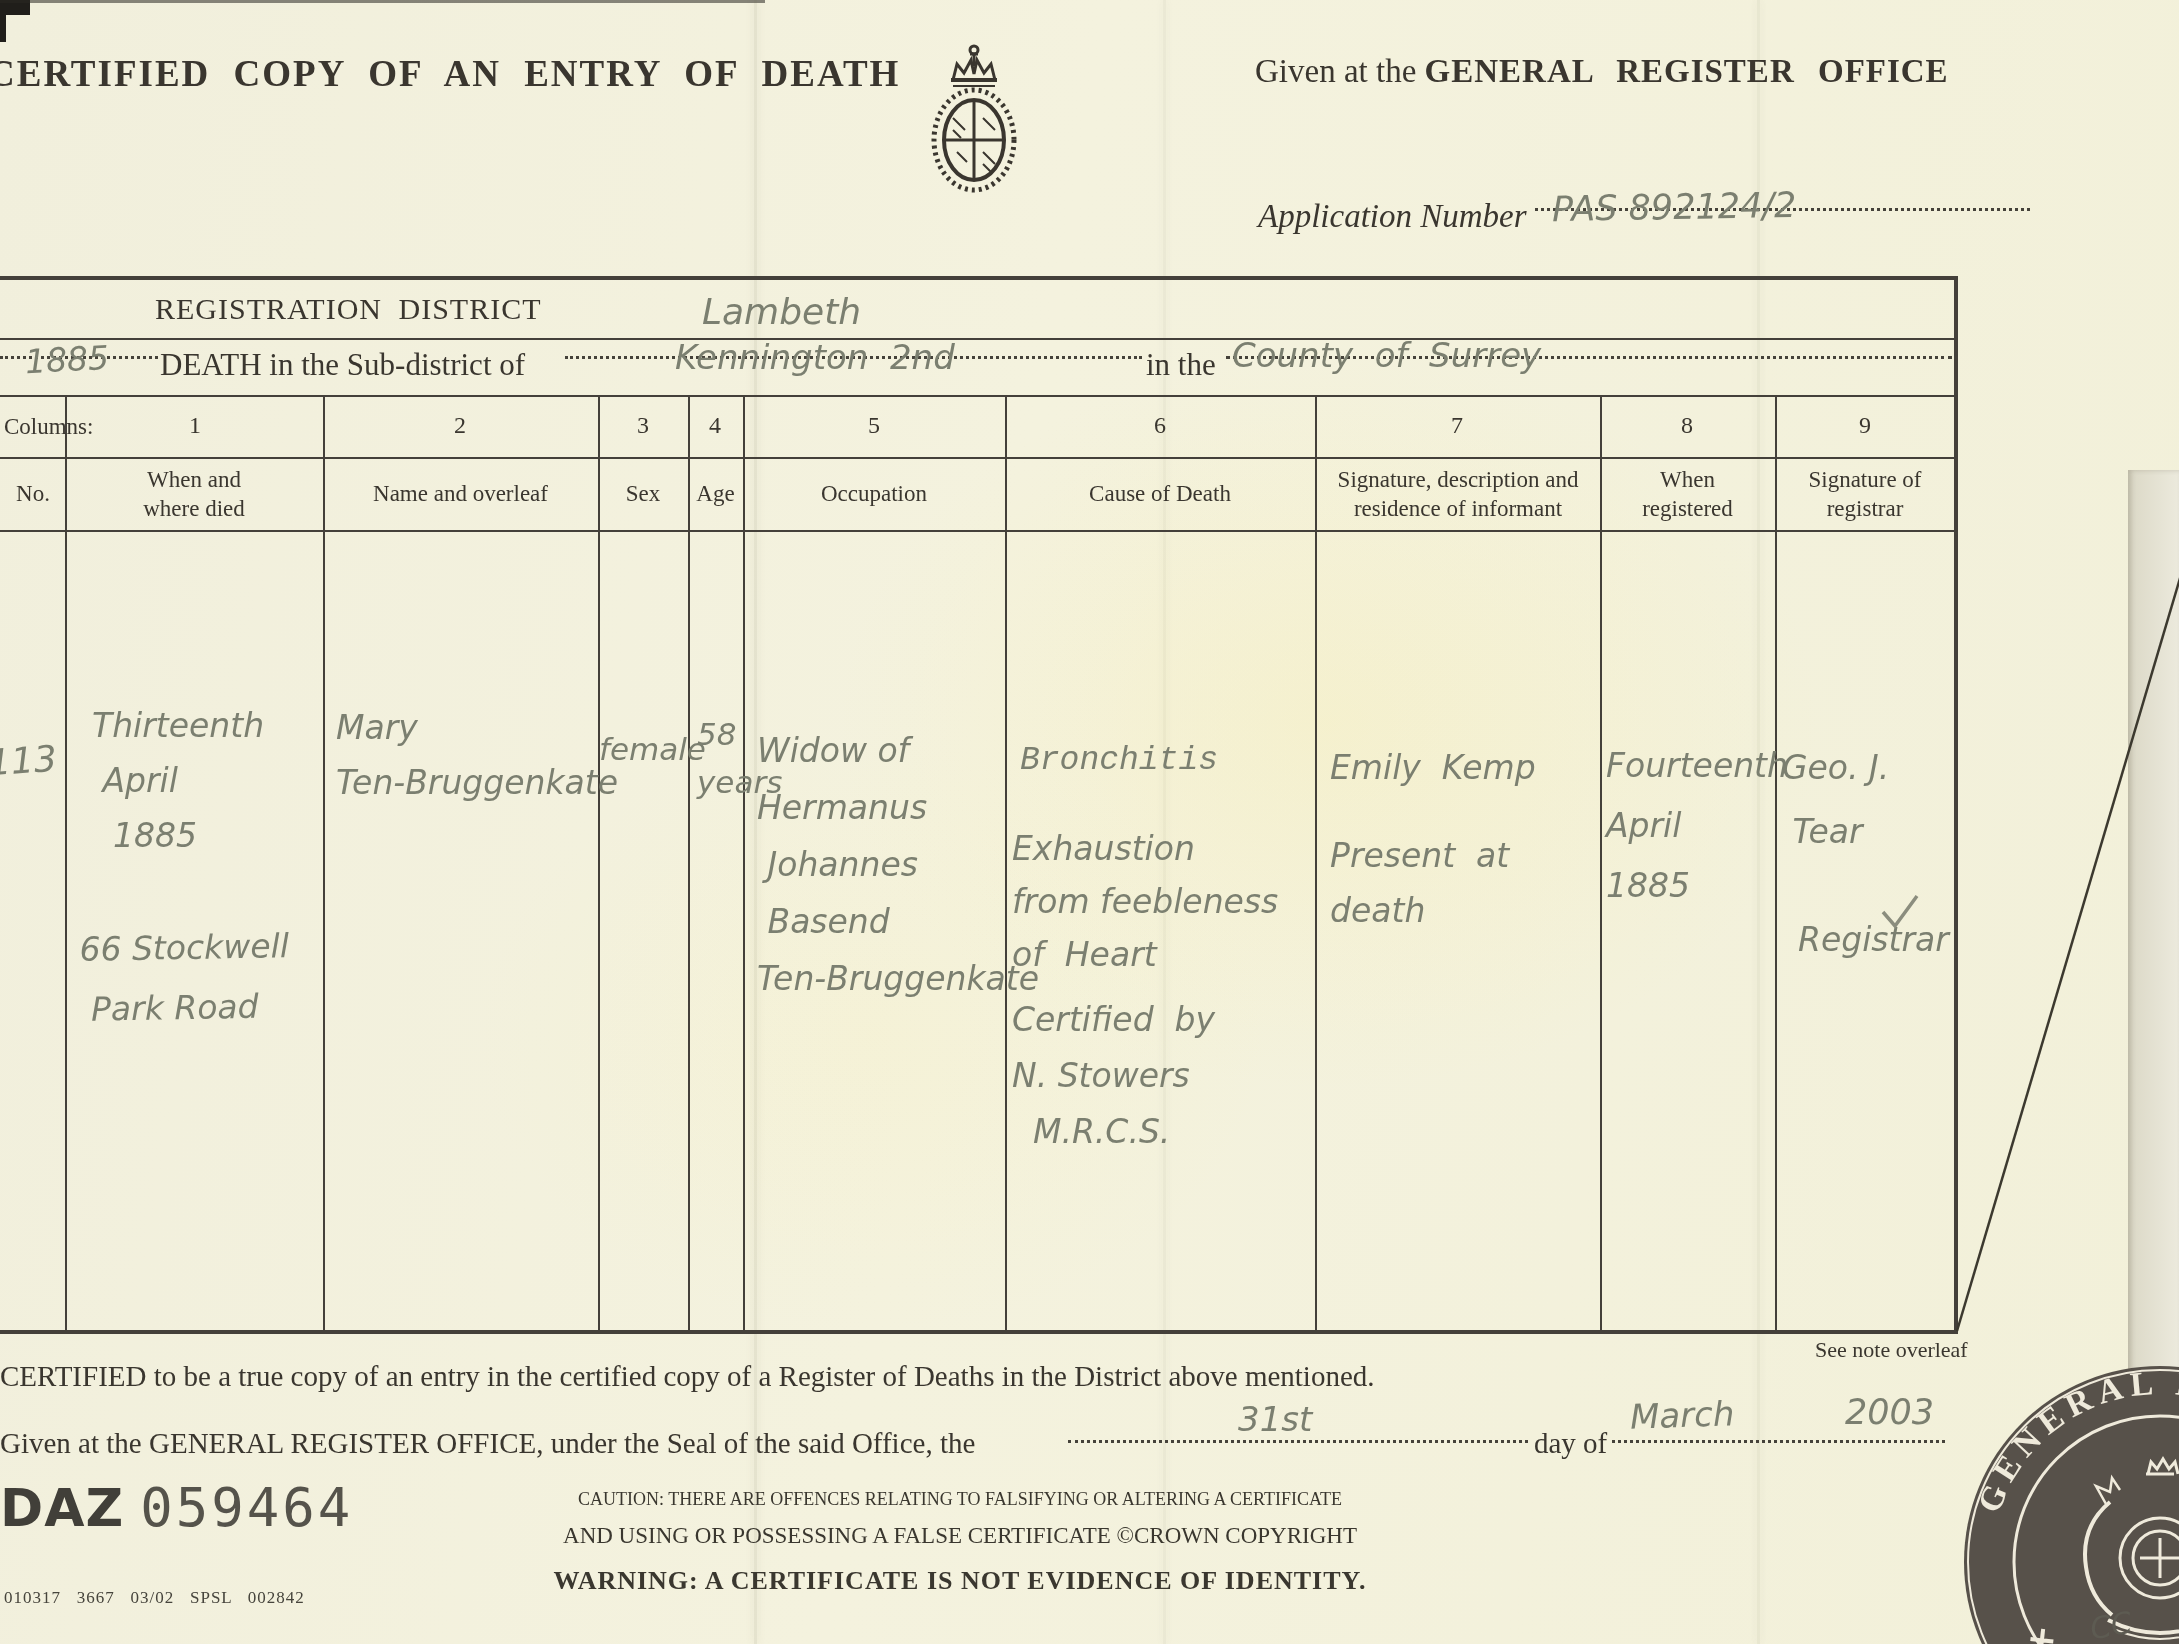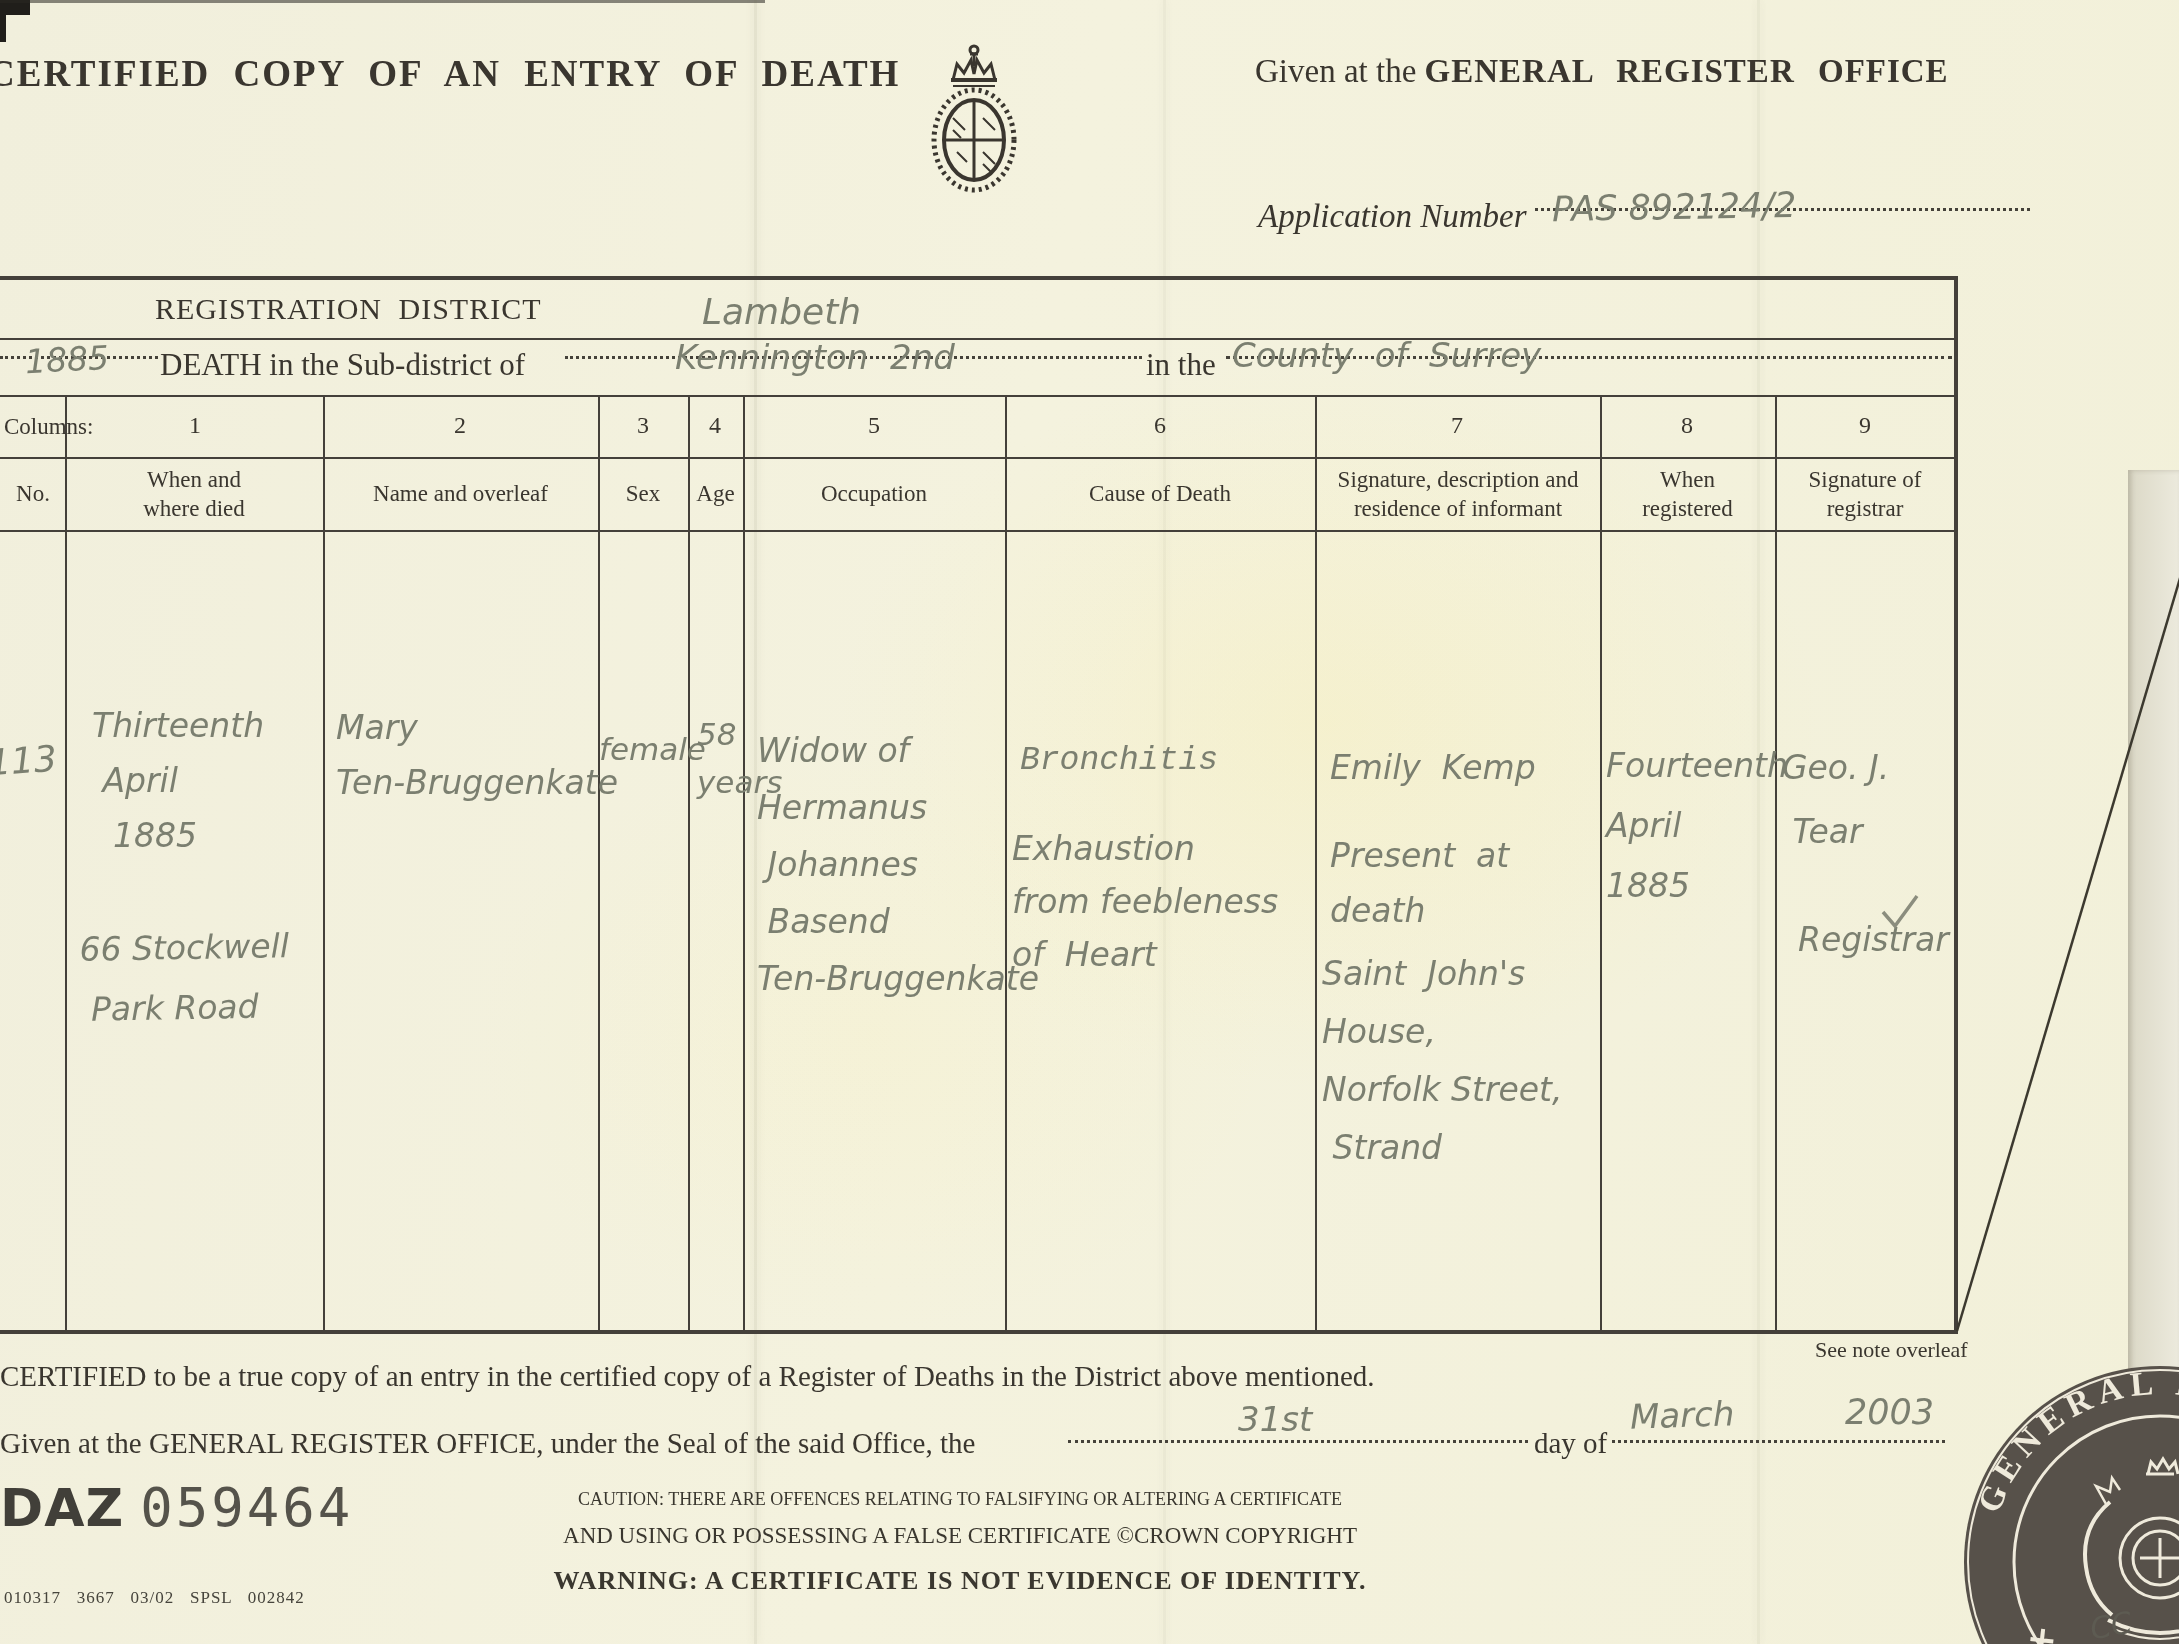--- a/index.html
+++ b/index.html
@@ -133,27 +133,26 @@
 years</div>
   <div class="hw" style="left:757px;top:722px;line-height:57px;">Widow of
 Hermanus
  Johannes
  Basend
 Ten-Bruggenkate</div>
   <div class="hw" style="left:1020px;top:733px;font-family:Liberation Mono, monospace;">Bronchitis</div>
   <div class="hw" style="left:1012px;top:822px;line-height:53px;">Exhaustion
 from feebleness
 of  Heart</div>
+  <div class="hw" style="left:1012px;top:992px;line-height:56px;">Certified  by
+N. Stowers
+  M.R.C.S.</div>
   <div class="hw" style="left:1330px;top:740px;">Emily  Kemp</div>
   <div class="hw" style="left:1330px;top:828px;">Present  at
 death</div>
-  <div class="hw" style="left:1322px;top:945px;line-height:58px;">Saint  John's
-House,
-Norfolk Street,
- Strand</div>
   <div class="hw" style="left:1606px;top:736px;line-height:60px;">Fourteenth
 April
 1885</div>
   <div class="hw" style="left:1782px;top:736px;line-height:64px;">Geo. J.
  Tear</div>
   <div class="hw" style="left:1798px;top:912px;">Registrar</div>
 
   <svg class="abs" style="left:0;top:0;" width="2179" height="1644" viewBox="0 0 2179 1644">
     <line x1="1957" y1="1331" x2="2186" y2="558" stroke="#3c392f" stroke-width="2.5"></line>
     <path d="M1883,912 l12,14 l22,-30" stroke="#8b8d7e" stroke-width="3.5" fill="none"></path>

